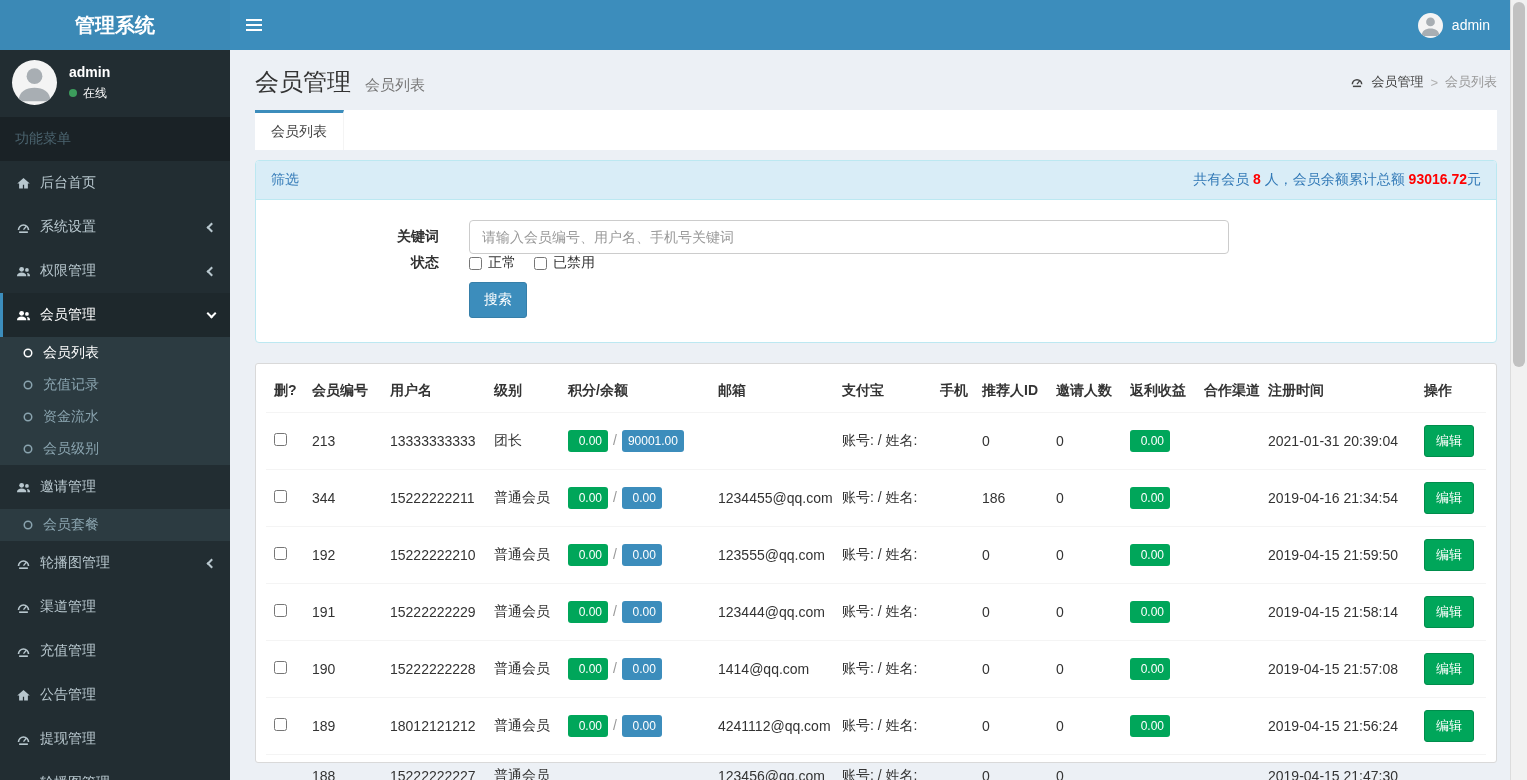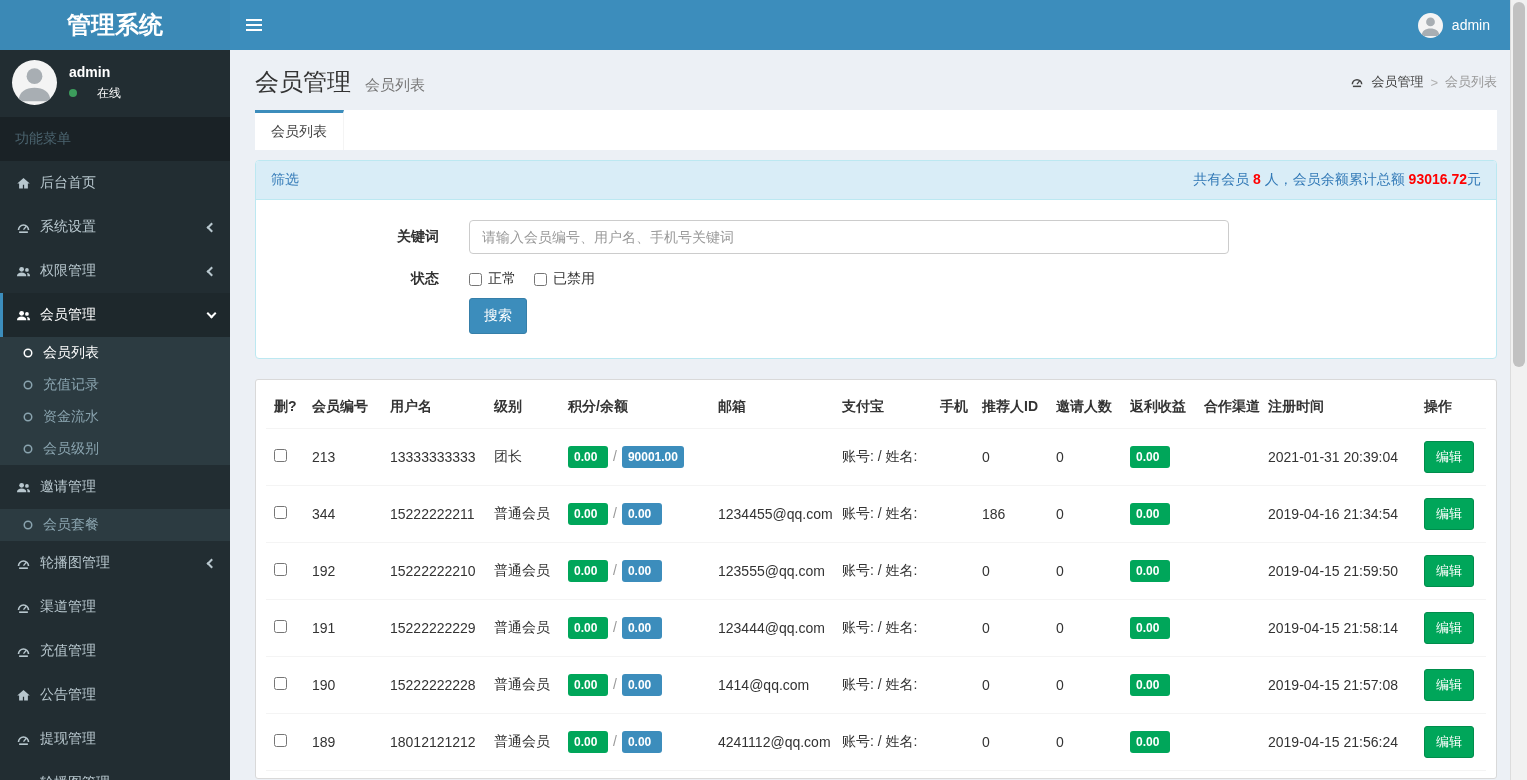--- a/index.html
+++ b/index.html
@@ -5,34 +5,34 @@
   * { box-sizing: border-box; margin: 0; padding: 0; }
   html,body { width:1527px; height:780px; overflow:hidden; }
   body {
     font-family: "Liberation Sans", "DejaVu Sans", sans-serif;
     font-size: 14px; color:#333; background:#ecf0f5; position:relative;
   }
   svg { display:block; width:100%; height:100%; }
 
   
   .navbar { position:absolute; top:0; left:0; right:17px; height:50px; background:#3c8dbc; display:flex; z-index:6; }
-  .logo { width:230px; height:50px; background:#3b89b6; color:#fff; font-size:24px; font-weight:bold;
+  .logo { width:230px; height:50px; background:#3b89b6; color:#fff; font-size:20px; font-weight:bold;
           display:flex; align-items:center; justify-content:center; }
   .nav-main { flex:1; display:flex; align-items:center; justify-content:space-between; }
   .hamburger { height:50px; padding:0 16px; display:flex; flex-direction:column; justify-content:center; gap:3px; cursor:pointer; }
   .hamburger i { display:block; width:16px; height:2px; background:#fff; }
   .nav-user { display:flex; align-items:center; gap:9px; padding-right:20px; color:#fff; cursor:pointer; }
   .nav-avatar { width:25px; height:25px; border-radius:50%; background:#f4f4f4; overflow:hidden; }
 
   
   .sidebar { position:absolute; left:0; top:50px; bottom:0; width:230px; background:#222d32; z-index:5; }
   .user-panel { display:flex; align-items:center; gap:12px; padding:10px 10px 12px 12px; }
   .sb-avatar { width:45px; height:45px; border-radius:50%; background:#f4f4f4; overflow:hidden; flex:none; }
   .sb-name { color:#fff; font-weight:bold; font-size:14px; margin-bottom:5px; }
-  .sb-status { color:#fff; font-size:12px; display:flex; align-items:center; gap:20px; }
+  .sb-status { color:#fff; font-size:12px; display:flex; align-items:center; gap:6px; }
   .dot { width:8px; height:8px; border-radius:50%; background:#3c9d5c; }
   .menu-header { background:#1a2226; color:#4b646f; padding:13px 15px; font-size:14px; }
   .menu { list-style:none; }
   .menu li { display:flex; align-items:center; cursor:pointer; font-size:14px; }
   .menu li[data-type="item"] { height:44px; padding:0 15px 0 13px; color:#b8c7ce; border-left:3px solid transparent; }
   .menu li[data-type="item"][data-active="true"] { background:#1e282c; border-left-color:#3c8dbc; color:#fff; }
   .menu li[data-type="sub"] { height:32px; padding:0 15px 0 22px; background:#2c3b41; color:#8aa4af; }
   .menu li[data-type="sub"][data-active="true"] { color:#fff; }
   .menu .icon { width:15px; height:15px; margin-right:9px; flex:none; }
   .menu li[data-type="sub"] .icon { width:12px; height:12px; }
@@ -53,41 +53,41 @@
   .bc-link { cursor:pointer; }
 
   .tabbar { background:#fff; height:40px; display:flex; }
   .tab { padding:0 16px; line-height:36px; border-top:3px solid #3c8dbc; border-right:1px solid #f4f4f4; color:#444; cursor:pointer; }
 
   
   .filter-panel { margin-top:10px; border:1px solid #bce8f1; border-radius:4px; background:#fff; overflow:hidden; }
   .filter-heading { background:#d9edf7; color:#337ab7; padding:10px 15px; display:flex; justify-content:space-between; border-bottom:1px solid #bce8f1; }
   .red { color:#ff0000; font-weight:bold; }
   .filter-body { padding:20px 15px 24px; }
-  .form-row { display:flex; align-items:center; margin-bottom:16px; }
+  .form-row { display:flex; align-items:center; margin-bottom:0; }
   .form-label { width:198px; text-align:right; padding-right:30px; font-weight:bold; color:#333; flex:none; }
   .keyword-input { width:760px; height:34px; border:1px solid #ccc; border-radius:4px; padding:6px 12px; font-size:14px; color:#555; }
   .keyword-input::placeholder { color:#999; }
   .checks { display:flex; align-items:flex-end; gap:18px; }
   .check-opt { display:flex; align-items:center; gap:6px; }
   .btn-search { background:#3c8dbc; border:1px solid #367fa9; color:#fff; padding:8px 14px; border-radius:3px; font-size:14px; cursor:pointer; }
 
   
   .table-panel { margin-top:20px; background:#fff; border:1px solid #d9d9d9; border-radius:3px; padding:6px 10px 10px; height:400px; }
   table.member-table { width:100%; border-collapse:collapse; table-layout:fixed; font-size:14px; }
   .member-table th, .member-table td { text-align:left; padding:12px 8px; border-bottom:1px solid #f4f4f4; white-space:nowrap; overflow:hidden; vertical-align:middle; }
   .member-table th { font-weight:bold; color:#333; }
   .member-table th:nth-child(1){width:38px} .member-table th:nth-child(2){width:78px}
   .member-table th:nth-child(3){width:104px} .member-table th:nth-child(4){width:74px}
   .member-table th:nth-child(5){width:150px} .member-table th:nth-child(6){width:124px}
   .member-table th:nth-child(7){width:98px} .member-table th:nth-child(8){width:42px}
   .member-table th:nth-child(9){width:74px} .member-table th:nth-child(10){width:74px}
   .member-table th:nth-child(11){width:74px} .member-table th:nth-child(12){width:64px}
   .member-table th:nth-child(13){width:156px}
-  .badge { display:inline-block; min-width:40px; text-align:left; padding:4px 6px; border-radius:3px; color:#fff; font-size:12px; font-weight:bold; }
+  .badge { display:inline-block; min-width:40px; text-align:right; padding:4px 6px; border-radius:3px; color:#fff; font-size:12px; font-weight:normal; }
   .badge.green { background:#00a65a; }
   .badge.blue { background:#3c8dbc; }
   .sep { color:#999; margin:0 5px; }
   .btn-edit { background:#00a65a; border:1px solid #008d4c; color:#fff; padding:6px 11px; border-radius:3px; font-size:13px; cursor:pointer; }
 
   
   .scrollbar { position:absolute; right:0; top:0; width:17px; height:780px; background:#f1f1f1; border-left:1px solid #dcdcdc; z-index:10; }
   .scroll-thumb { position:absolute; top:2px; left:2px; width:12px; height:365px; background:#c1c1c1; border-radius:6px; }
 </style>
 </head>

